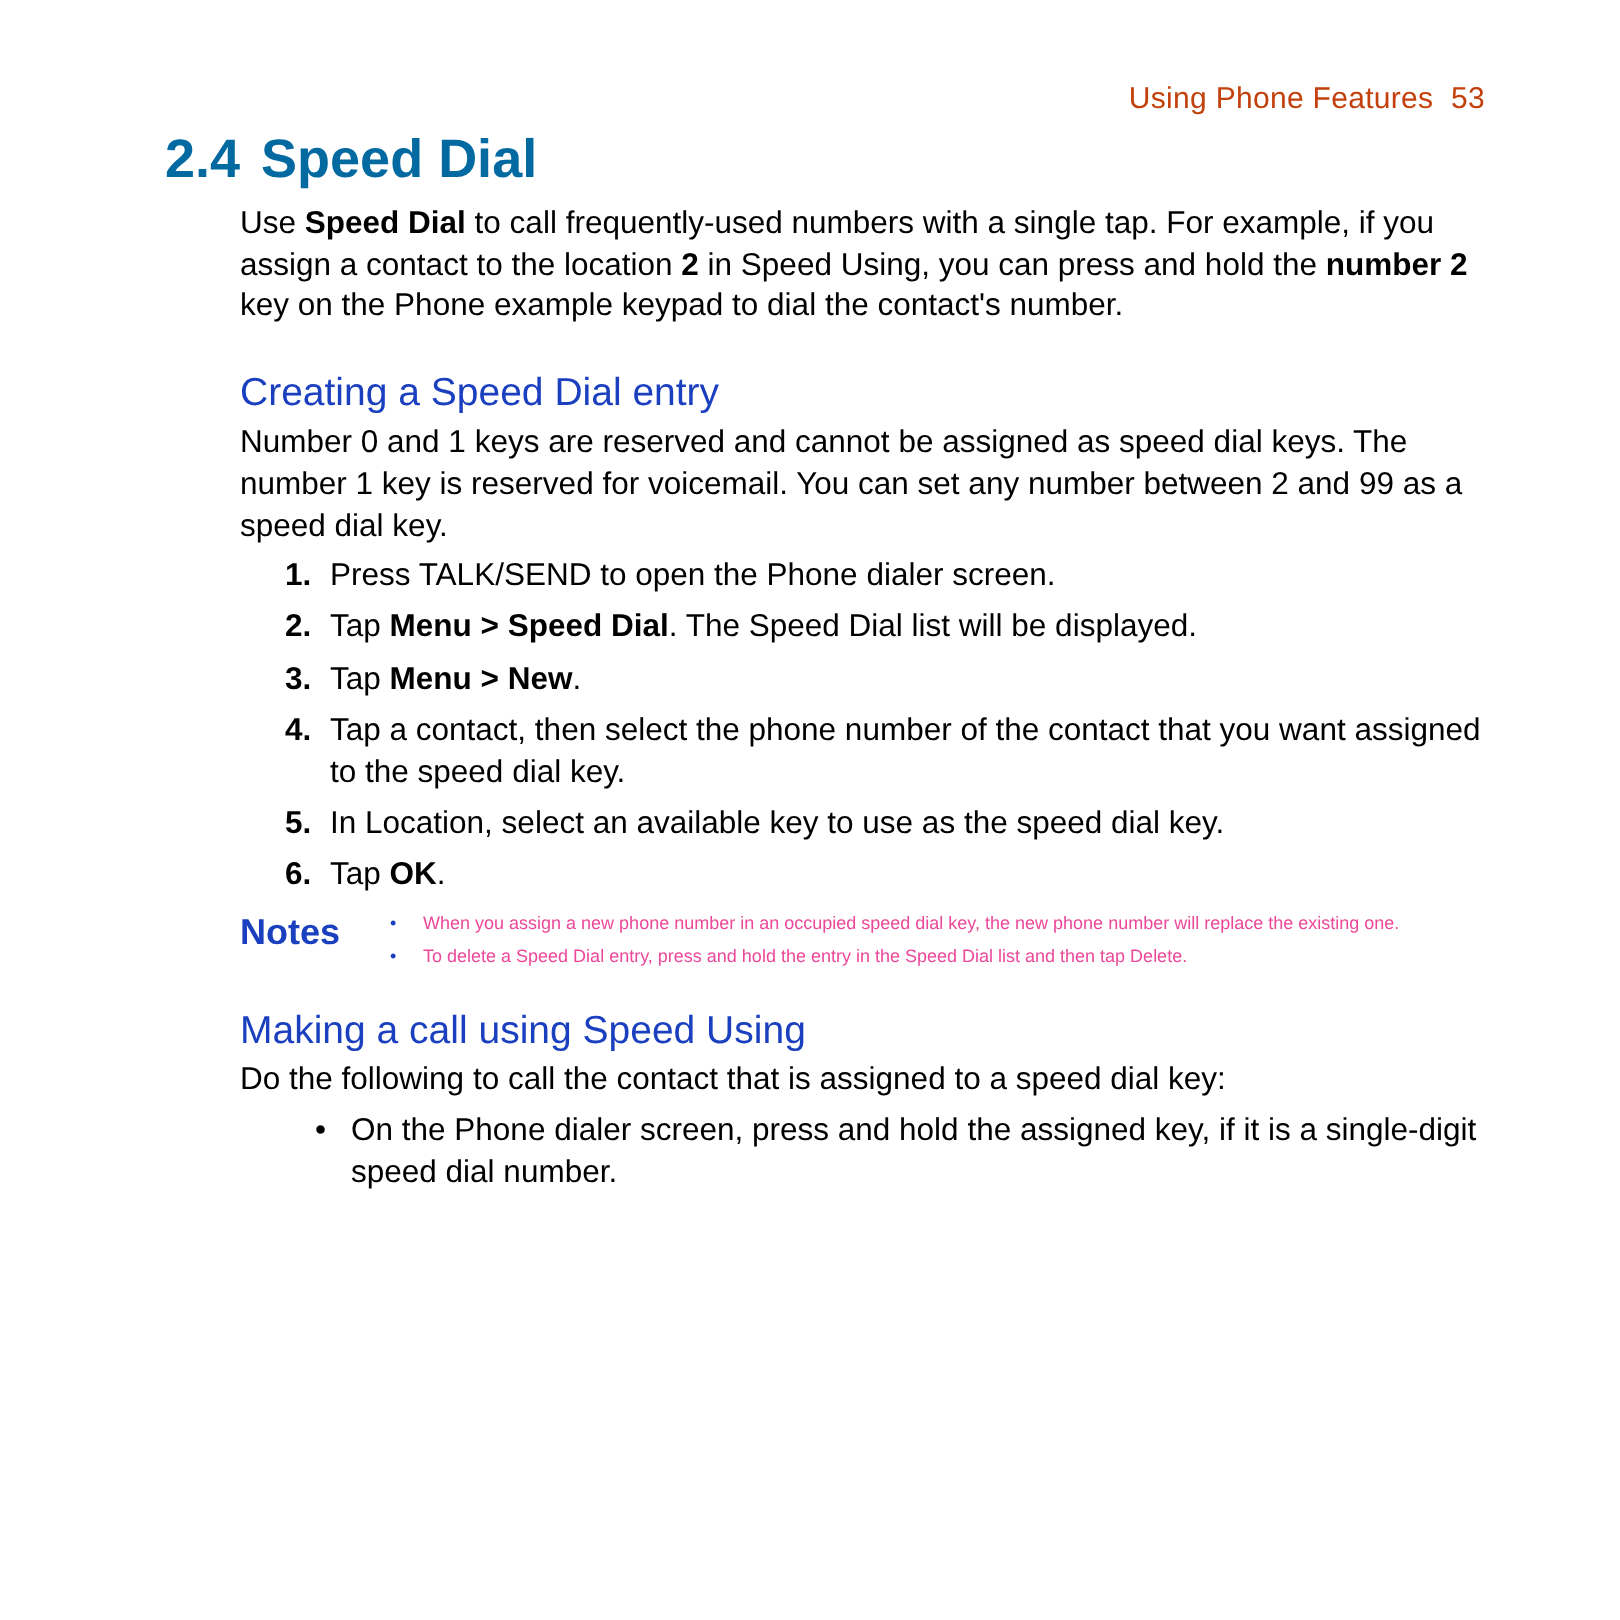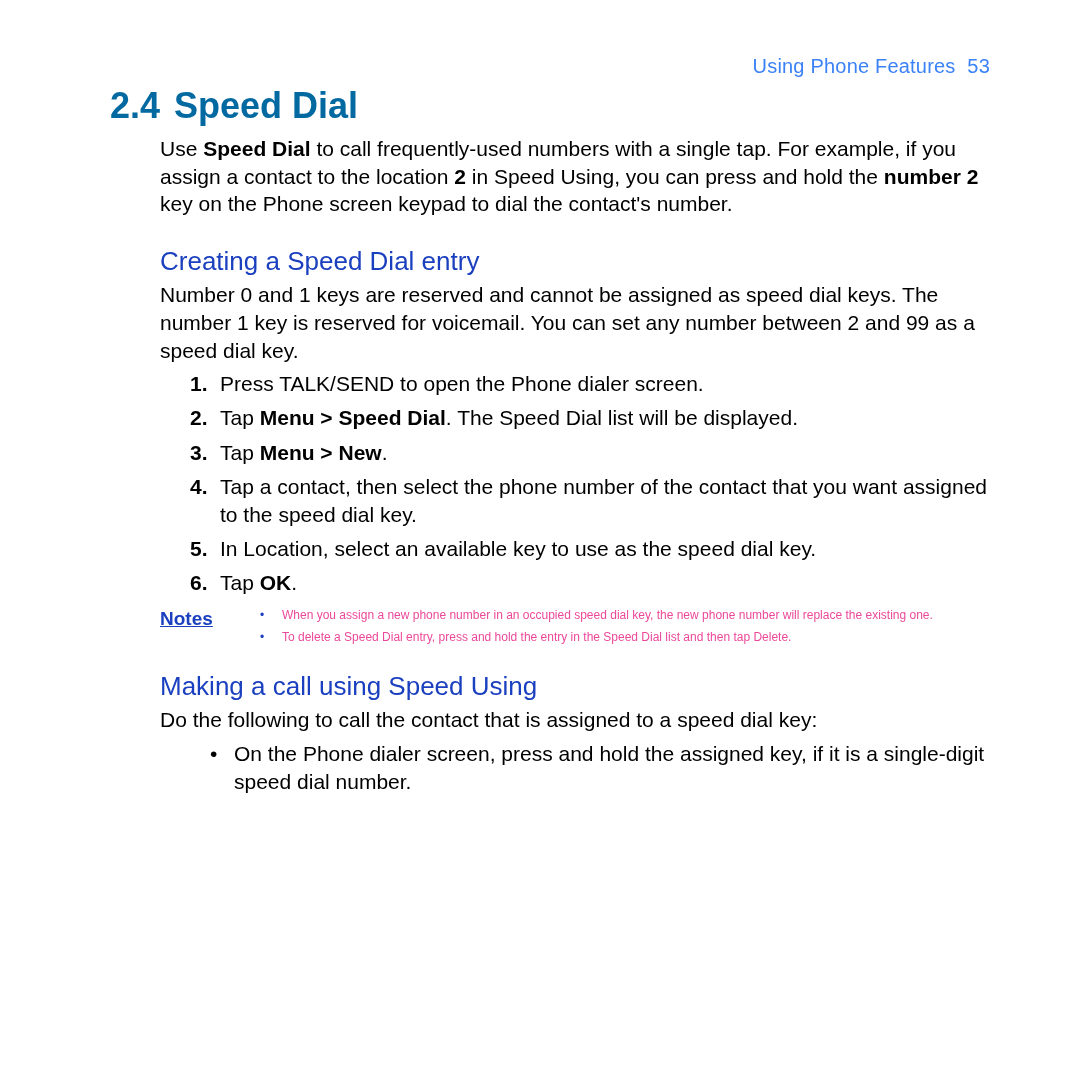--- a/index.html
+++ b/index.html
@@ -16,21 +16,21 @@
     width: 1080px;
     height: 1080px;
     box-sizing: border-box;
     padding: 55px 90px 40px 110px;
   }
   .running-head {
     position: absolute;
     top: 55px;
     right: 90px;
     font-size: 20px;
-    color: #3b82f6;
+    color: #c2410c;
     letter-spacing: 0.2px;
   }
   .running-head .pagenum {
     margin-left: 6px;
   }
   .h1 {
     margin-top: 30px;
     margin-bottom: 8px;
     font-size: 36px;
     font-weight: 700;
@@ -77,26 +77,25 @@
     font-weight: 700;
   }
   .bold { font-weight: 700; }
   .notes-block {
     display: flex;
     margin-left: 50px;
     margin-top: 6px;
     margin-bottom: 20px;
   }
   .notes-label {
-    font-size: 19px;
+    font-size: 24px;
     font-weight: 700;
     color: #1a3fbf;
     min-width: 100px;
     padding-top: 1px;
-    text-decoration: underline;
   }
   ul.notes {
     list-style: none;
     margin: 0;
     padding: 0;
     flex: 1;
   }
   ul.notes li {
     font-size: 12px;
     line-height: 1.34;
@@ -139,21 +138,21 @@
   <div class="running-head">
     <span>Using Phone Features</span>
     <span class="pagenum">53</span>
   </div>
 
   <div class="h1">
     <span class="secnum">2.4</span><span>Speed Dial</span>
   </div>
 
   <div class="intro">
-    <span>Use </span><span class="bold">Speed Dial</span><span> to call frequently-used numbers with a single tap. For example, if you assign a contact to the location </span><span class="bold">2</span><span> in Speed Using, you can press and hold the </span><span class="bold">number 2</span><span> key on the Phone screen keypad to dial the contact's number.</span>
+    <span>Use </span><span class="bold">Speed Dial</span><span> to call frequently-used numbers with a single tap. For example, if you assign a contact to the location </span><span class="bold">2</span><span> in Speed Using, you can press and hold the </span><span class="bold">number 2</span><span> key on the Phone example keypad to dial the contact's number.</span>
   </div>
 
   <div class="h2">Creating a Speed Dial entry</div>
   <div class="body">Number 0 and 1 keys are reserved and cannot be assigned as speed dial keys. The number 1 key is reserved for voicemail. You can set any number between 2 and 99 as a speed dial key.</div>
 
   <ol class="steps">
     <li><span class="num">1.</span><span>Press TALK/SEND to open the Phone dialer screen.</span></li>
     <li><span class="num">2.</span><span>Tap </span><span class="bold">Menu &gt; Speed Dial</span><span>. The Speed Dial list will be displayed.</span></li>
     <li><span class="num">3.</span><span>Tap </span><span class="bold">Menu &gt; New</span><span>.</span></li>
     <li><span class="num">4.</span><span>Tap a contact, then select the phone number of the contact that you want assigned to the speed dial key.</span></li>

